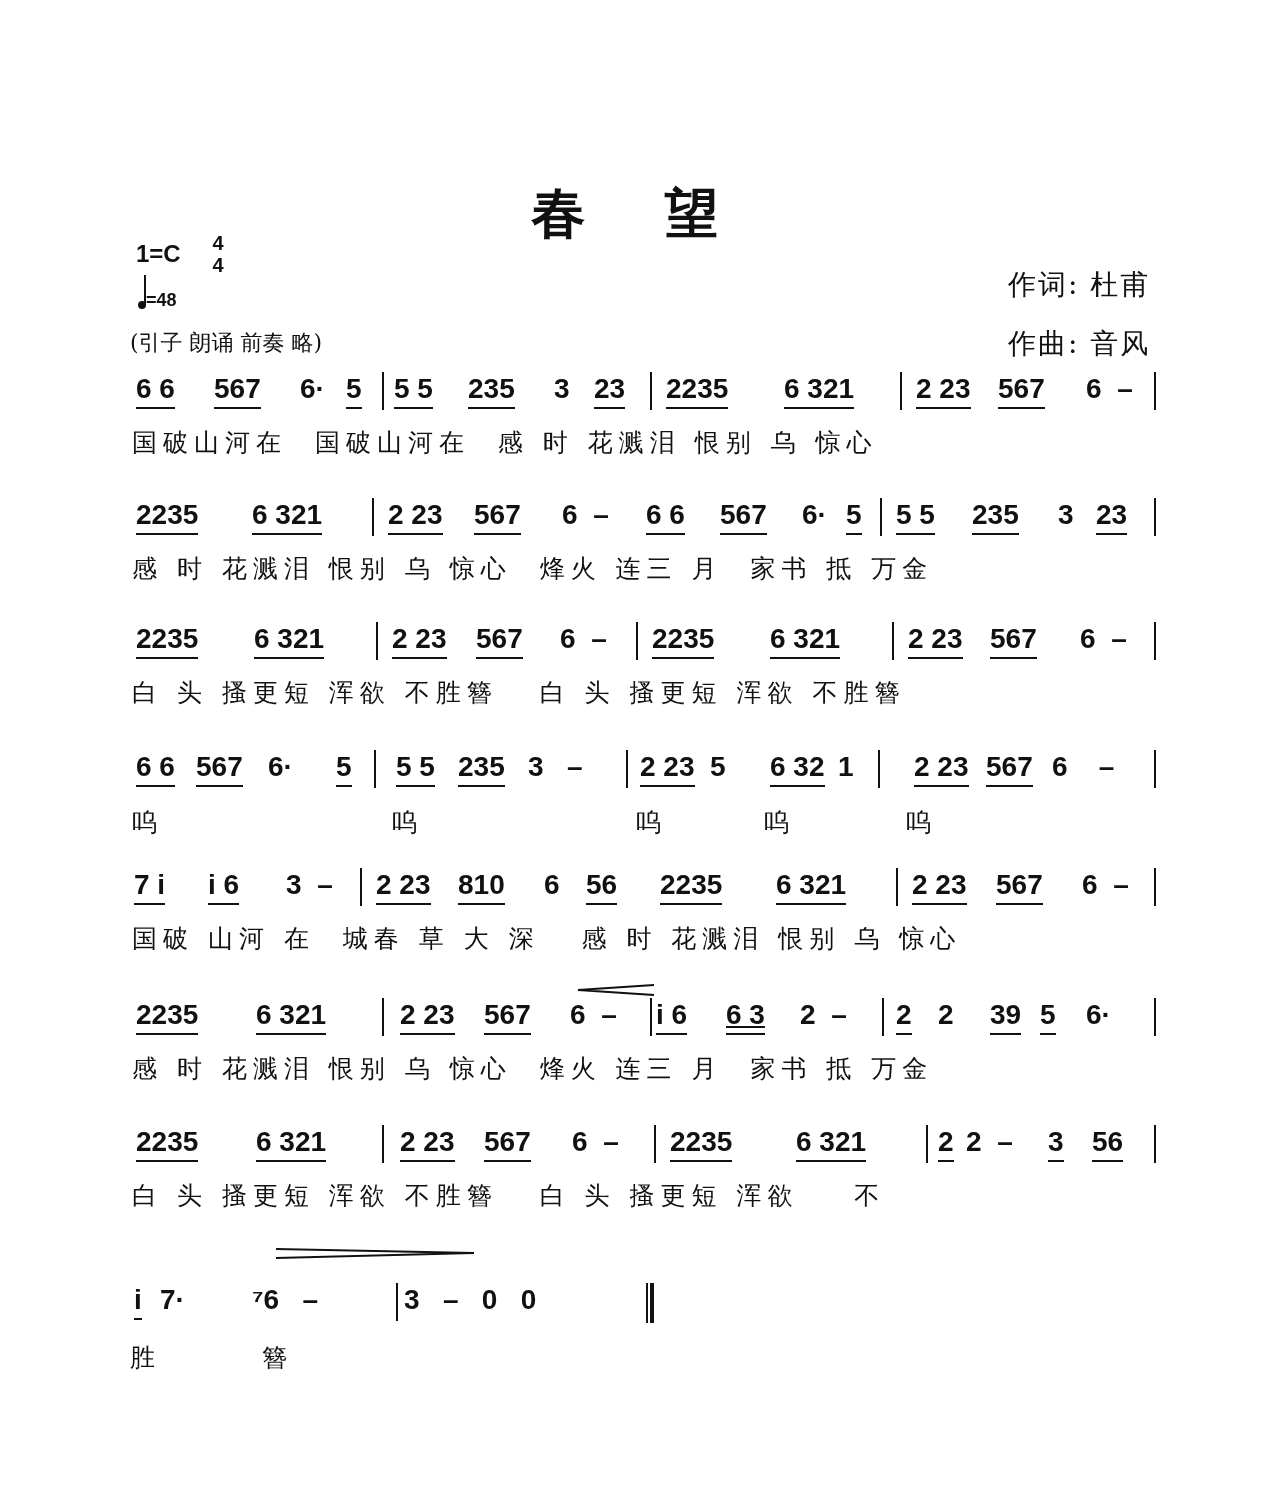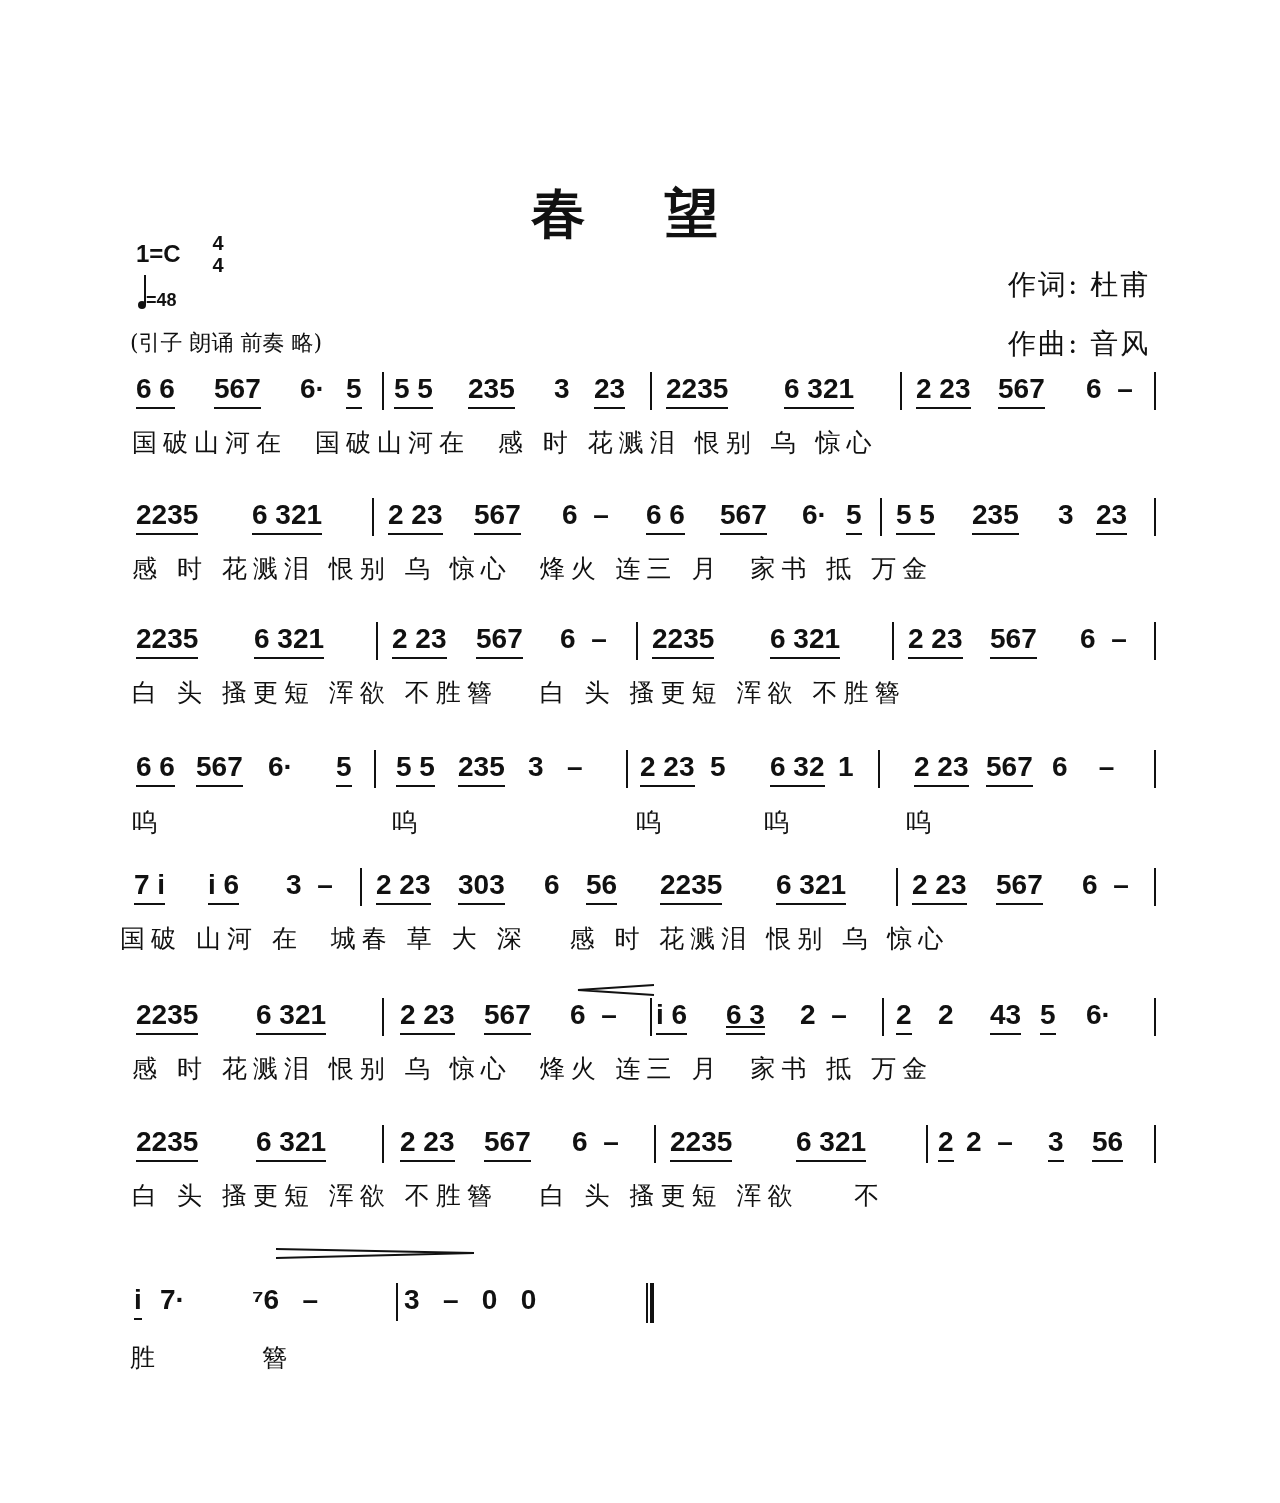--- a/index.html
+++ b/index.html
@@ -117,45 +117,45 @@
       <div class="lyric" style="left: 392px; top: 56px;">呜</div>
       <div class="lyric" style="left: 636px; top: 56px;">呜</div>
       <div class="lyric" style="left: 764px; top: 56px;">呜</div>
       <div class="lyric" style="left: 906px; top: 56px;">呜</div>
     </div>
     <div class="score-line" style="top: 868px;">
       <div class="seg ul" style="left: 134px;">7 i</div>
       <div class="seg ul" style="left: 208px;">i 6</div>
       <div class="seg" style="left: 286px;">3  –</div>
       <div class="seg ul" style="left: 376px;">2 23</div>
-      <div class="seg ul" style="left: 458px;">303</div>
+      <div class="seg ul" style="left: 458px;">810</div>
       <div class="seg" style="left: 544px;">6</div>
       <div class="seg ul" style="left: 586px;">56</div>
       <div class="seg ul" style="left: 660px;">2235</div>
       <div class="seg ul" style="left: 776px;">6 321</div>
       <div class="seg ul" style="left: 912px;">2 23</div>
       <div class="seg ul" style="left: 996px;">567</div>
       <div class="seg" style="left: 1082px;">6  –</div>
       <div class="bar" style="left: 360px;"></div>
       <div class="bar" style="left: 896px;"></div>
       <div class="bar" style="left: 1154px;"></div>
-      <div class="lyric" style="left: 120px; top: 54px;">国破 山河 在  城春 草 大 深   感 时 花溅泪 恨别 乌 惊心</div>
+      <div class="lyric" style="left: 132px; top: 54px;">国破 山河 在  城春 草 大 深   感 时 花溅泪 恨别 乌 惊心</div>
     </div>
     <div class="score-line" style="top: 998px;">
       <div class="seg ul" style="left: 136px;">2235</div>
       <div class="seg ul" style="left: 256px;">6 321</div>
       <div class="seg ul" style="left: 400px;">2 23</div>
       <div class="seg ul" style="left: 484px;">567</div>
       <div class="seg" style="left: 570px;">6  –</div>
       <div class="seg ul" style="left: 656px;">i 6</div>
       <div class="seg ul" style="left: 726px; text-decoration: underline;">6 3</div>
       <div class="seg" style="left: 800px;">2  –</div>
       <div class="seg ul" style="left: 896px;">2</div>
       <div class="seg" style="left: 938px;">2</div>
-      <div class="seg ul" style="left: 990px;">43</div>
+      <div class="seg ul" style="left: 990px;">39</div>
       <div class="seg ul" style="left: 1040px;">5</div>
       <div class="seg" style="left: 1086px;">6·</div>
       <div class="bar" style="left: 382px;"></div>
       <div class="bar" style="left: 650px;"></div>
       <div class="bar" style="left: 882px;"></div>
       <div class="bar" style="left: 1154px;"></div>
       <div class="lyric" style="left: 132px; top: 54px;">感 时 花溅泪 恨别 乌 惊心  烽火 连三 月  家书 抵 万金</div>
     </div>
     <div class="score-line" style="top: 1125px;">
       <div class="seg ul" style="left: 136px;">2235</div>

